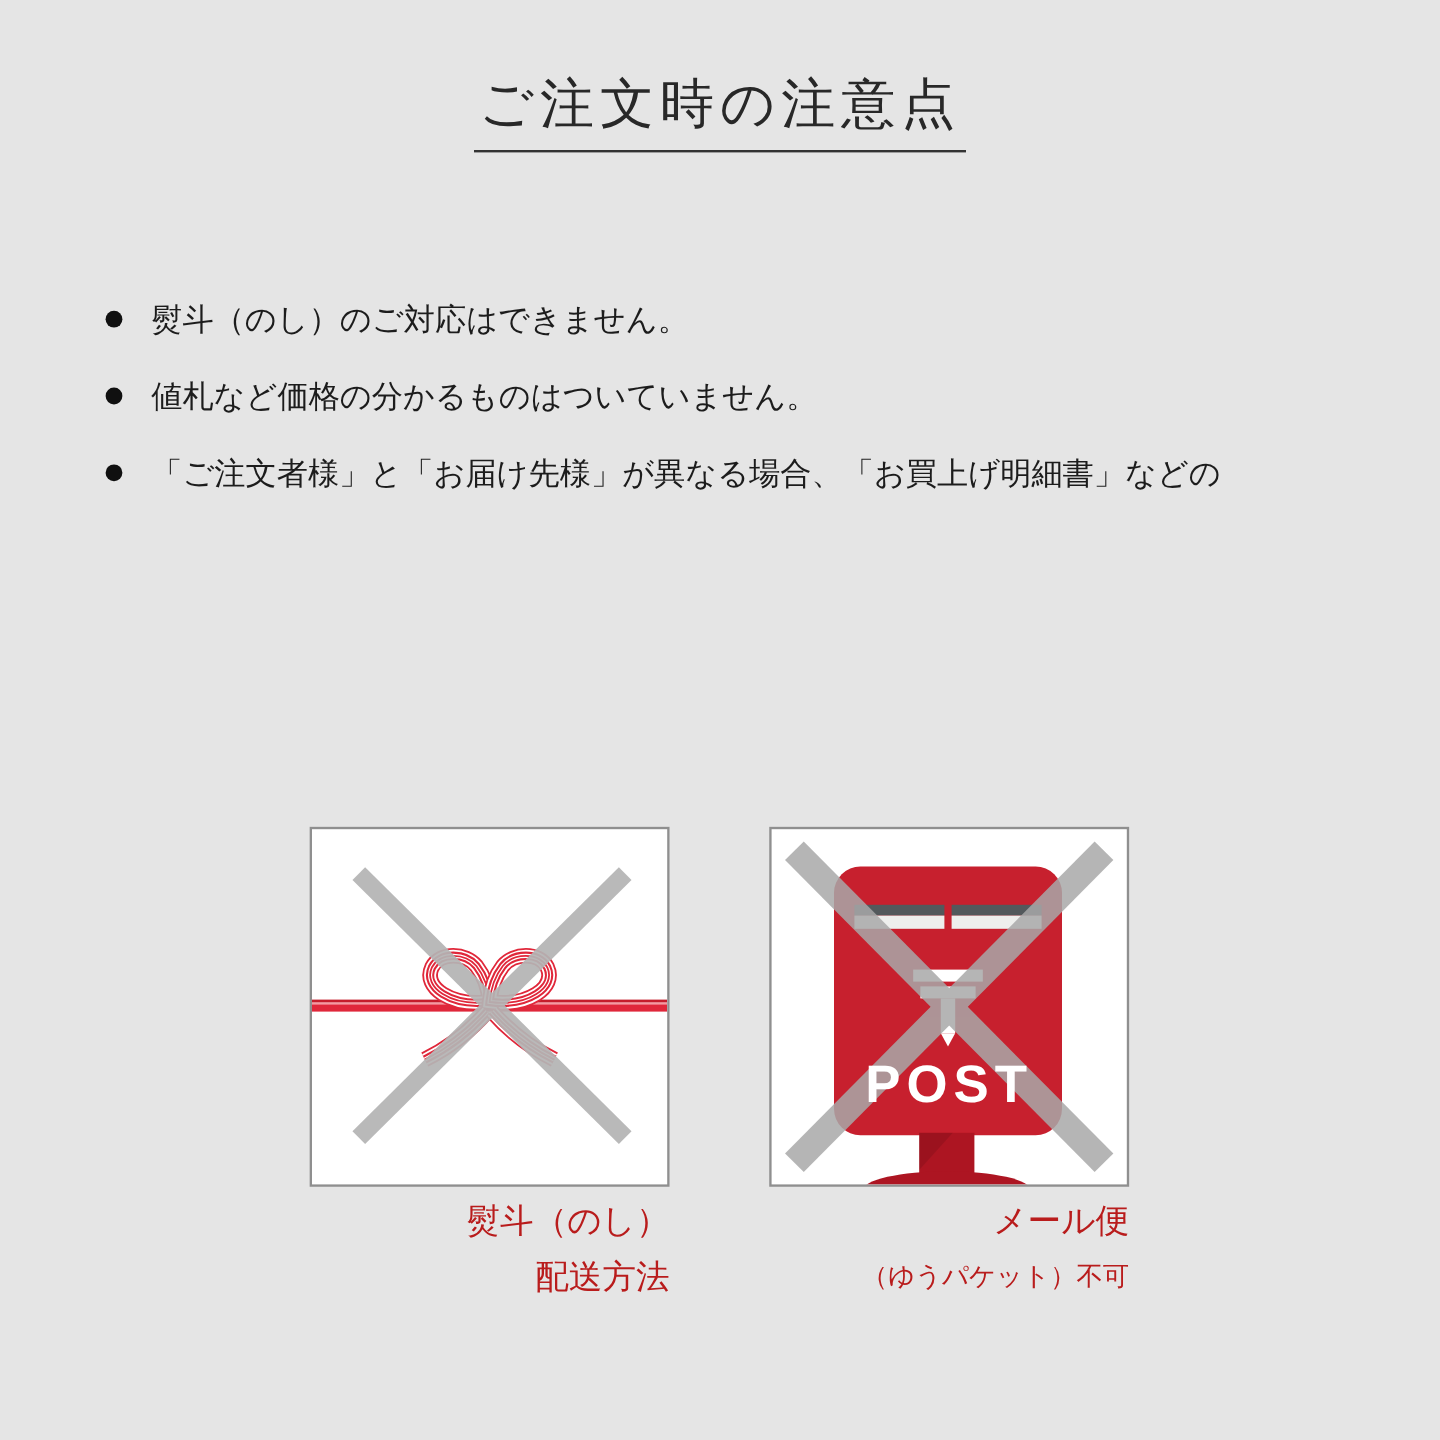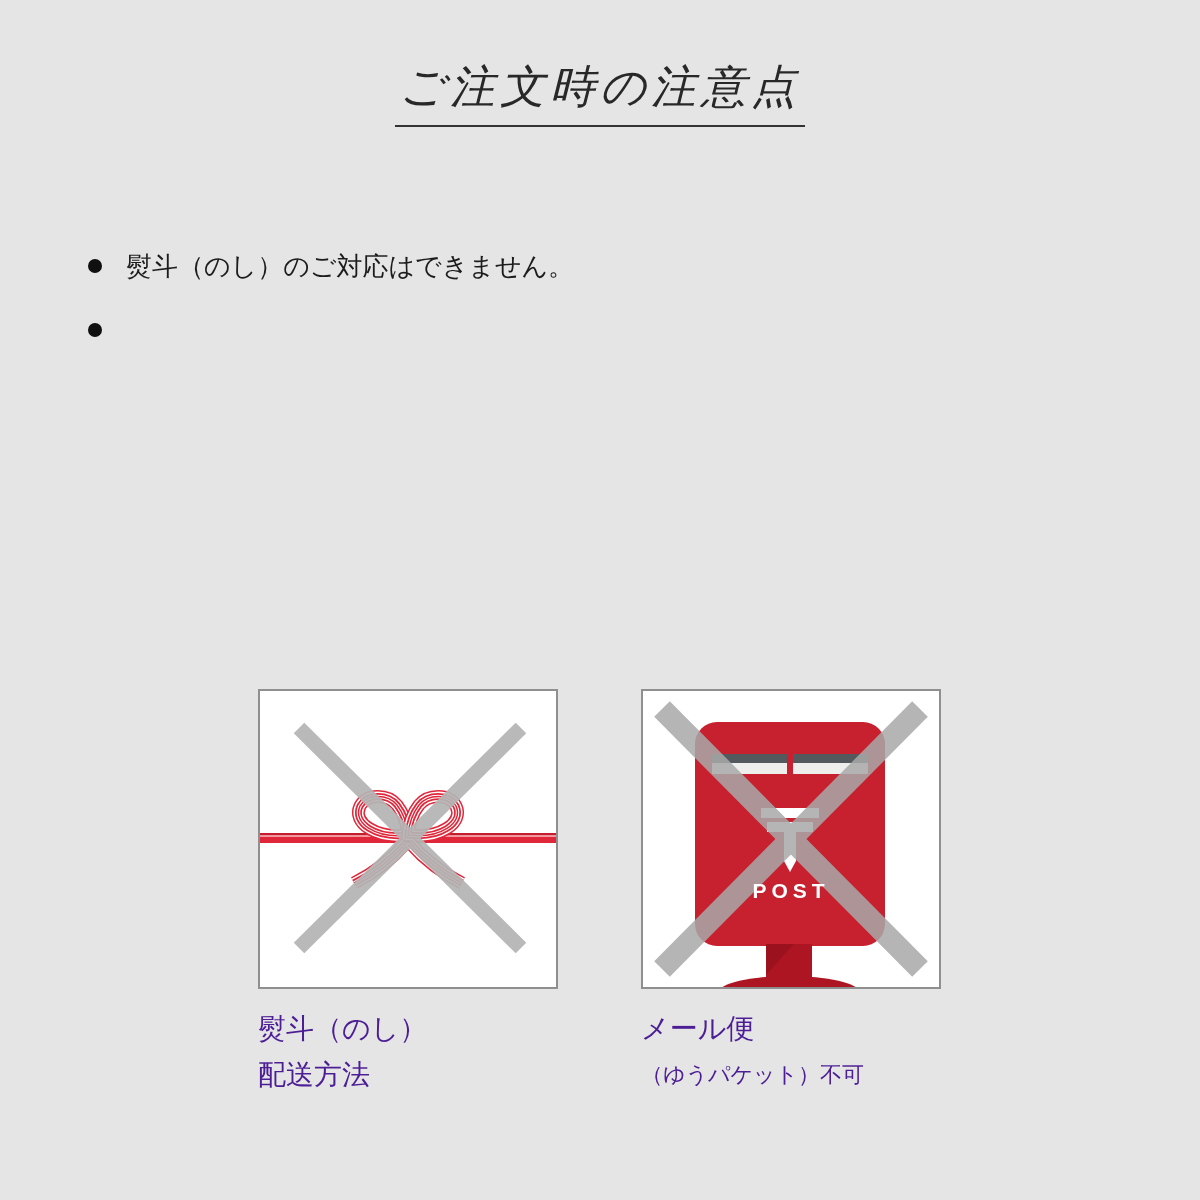--- a/index.html
+++ b/index.html
@@ -8,21 +8,20 @@
     width:1200px;height:1200px;
     background:#e5e5e5;
     font-family:"Liberation Sans", sans-serif;
     color:#1f1f1f;
     overflow:hidden;
   }
   
   .title-block{
     position:absolute;top:58px;left:0;width:1200px;
     text-align:center;
-    font-style:italic;
   }
   .page-title{
     margin:0;
     font-size:45px;
     font-weight:400;
     letter-spacing:5px;
     color:#282828;
     line-height:58px;
   }
   .title-underline{
@@ -53,29 +52,29 @@
     box-sizing:border-box;
     background:#ffffff;
     border:2px solid #8f8f8f;
     overflow:hidden;
   }
   .img-box svg{position:absolute;left:0;top:0;}
   .post-label{
     position:absolute;left:0;top:188px;width:296px;
     text-align:center;
     color:#ffffff;
-    font-size:21px;font-weight:700;letter-spacing:5px;
+    font-size:44px;font-weight:700;letter-spacing:5px;
   }
   .caption{
-    margin-top:17px;
+    margin-top:6px;
     width:300px;
-    text-align:left;
+    text-align:right;
     font-size:28px;
     line-height:46px;
-    color:#4c1d95;
+    color:#b91c1c;
   }
   .caption .sub-small{font-size:22px;}
   
   .rb1{fill:none;stroke:#e0273a;stroke-width:13px;}
   .rb2{fill:none;stroke:#ffffff;stroke-width:10px;}
   .rb3{fill:none;stroke:#e0273a;stroke-width:7px;}
   .rb4{fill:none;stroke:#ffffff;stroke-width:3.5px;}
   .rb5{fill:none;stroke:#e0273a;stroke-width:1.5px;}
 </style>
 </head>
@@ -88,20 +87,25 @@
     <div class="title-underline"></div>
   </div>
 
   <div class="notes">
     <div class="note">
       <span class="dot"></span>
       <div class="note-line">熨斗（のし）のご対応はできません。</div>
     </div>
     <div class="note">
       <span class="dot"></span>
+      <div class="note-line">値札など価格の分かるものはついていません。</div>
+    </div>
+    <div class="note">
+      <span class="dot"></span>
+      <div class="note-line">「ご注文者様」と「お届け先様」が異なる場合、「お買上げ明細書」などの</div>
     </div>
   </div>
 
   <div class="figure figure-noshi">
     <div class="img-box">
       <svg width="296" height="296" viewBox="0 0 296 296">
 
         <rect x="0" y="142" width="296" height="2.5" fill="#c51d2b"></rect>
         <rect x="0" y="144.5" width="296" height="1.5" fill="#f59aa1"></rect>
         <rect x="0" y="146" width="296" height="6" fill="#e0273a"></rect>

